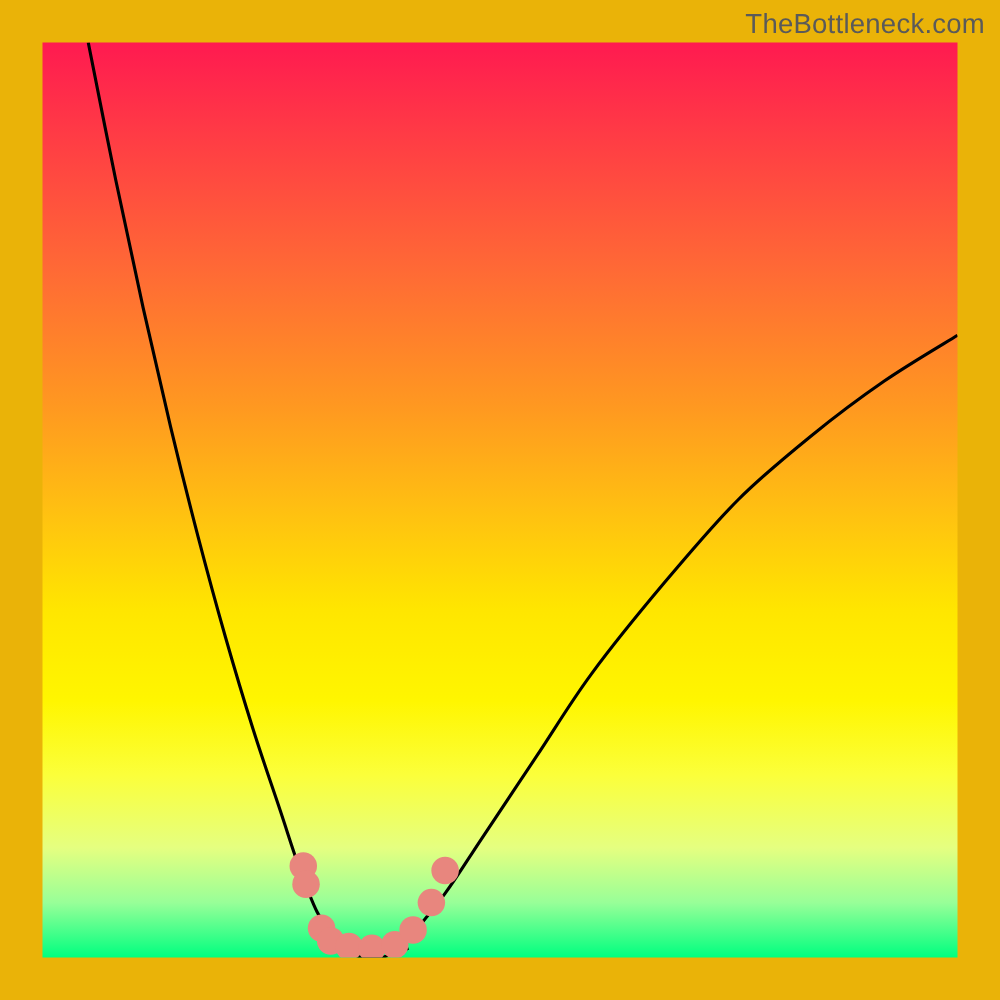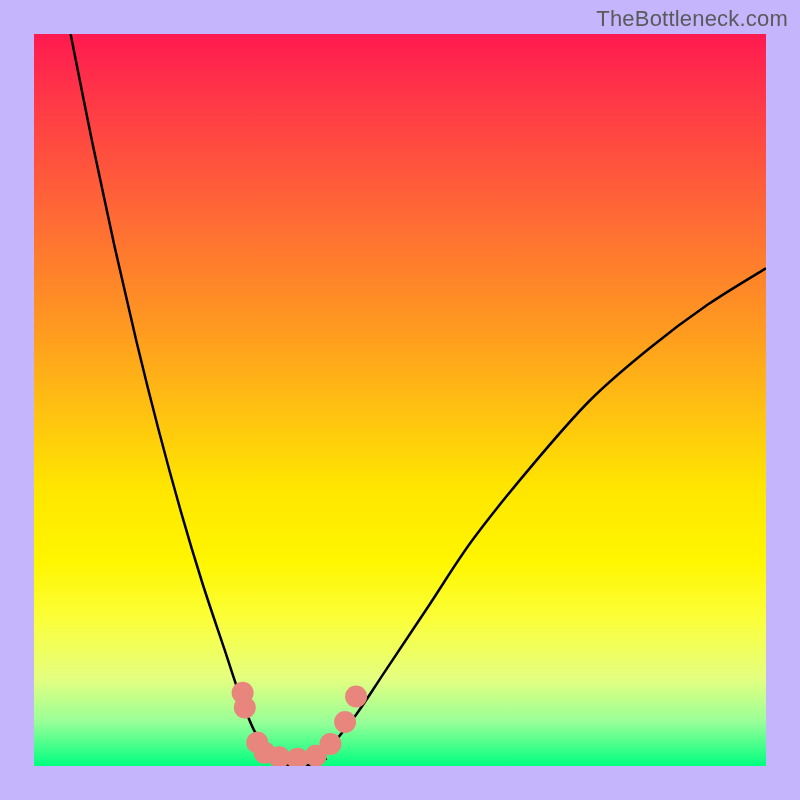--- a/index.html
+++ b/index.html
@@ -11,21 +11,21 @@
     position: relative;
     overflow: hidden;
     font-family: Arial, sans-serif;
   }
   .outer {
     position: absolute;
     top: 0;
     left: 0;
     width: 800px;
     height: 800px;
-    background: #c4b5fd;
+    background: #eab308;
   }
   .plot-area {
     position: absolute;
     top: 34px;
     left: 34px;
     width: 732px;
     height: 732px;
     background: linear-gradient(to bottom,
       #ff1a50 0%,
       #ff3b45 10%,

